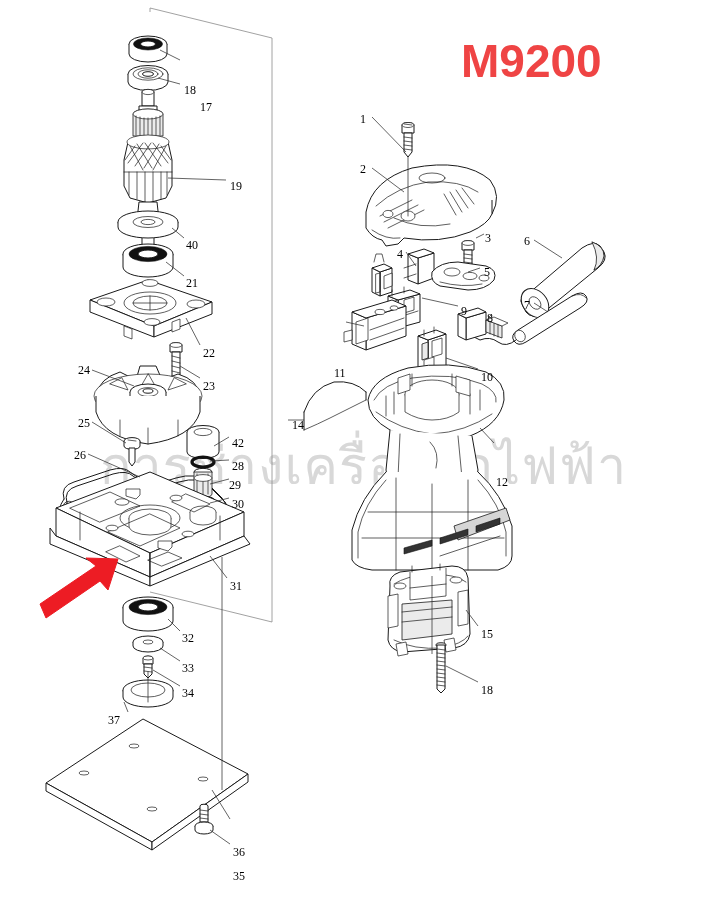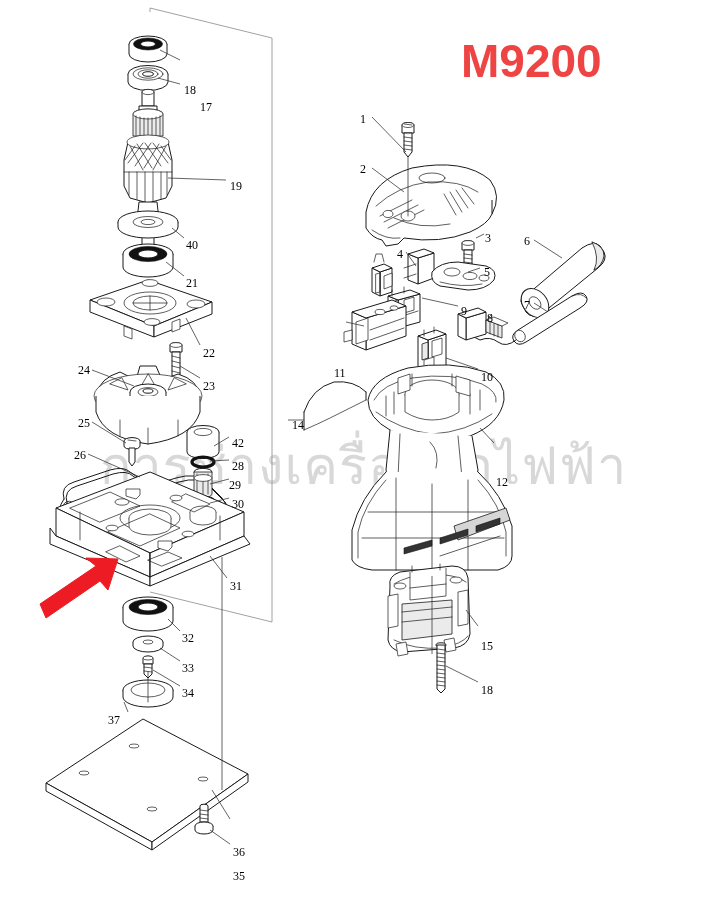--- a/index.html
+++ b/index.html
@@ -617,17 +617,17 @@
       <div class="num" style="left: 397px; top: 248px;">4</div>
       <div class="num" style="left: 484px; top: 266px;">5</div>
       <div class="num" style="left: 524px; top: 235px;">6</div>
       <div class="num" style="left: 524px; top: 299px;">7</div>
       <div class="num" style="left: 487px; top: 312px;">8</div>
       <div class="num" style="left: 461px; top: 305px;">9</div>
       <div class="num" style="left: 481px; top: 371px;">10</div>
       <div class="num" style="left: 334px; top: 319px; margin-top: 48px;">11</div>
       <div class="num" style="left: 496px; top: 444px; margin-top: 32px;">12</div>
       <div class="num" style="left: 292px; top: 419px;">14</div>
-      <div class="num" style="left: 481px; top: 628px; margin-top: 12px;">15</div>
+      <div class="num" style="left: 481px; top: 628px;">15</div>
       <div class="num" style="left: 481px; top: 684px;">18</div>
     </div>
 
 </div>
 
 </body></html>

